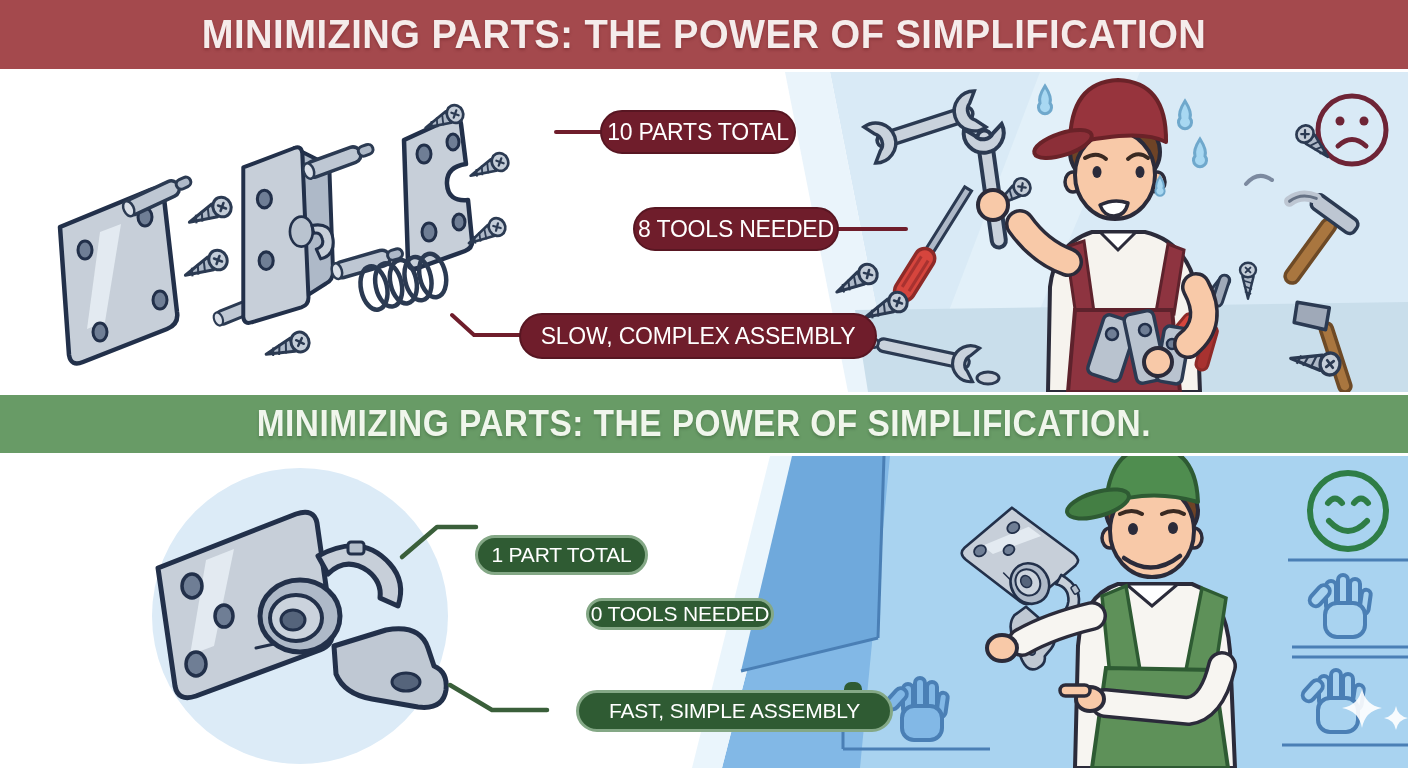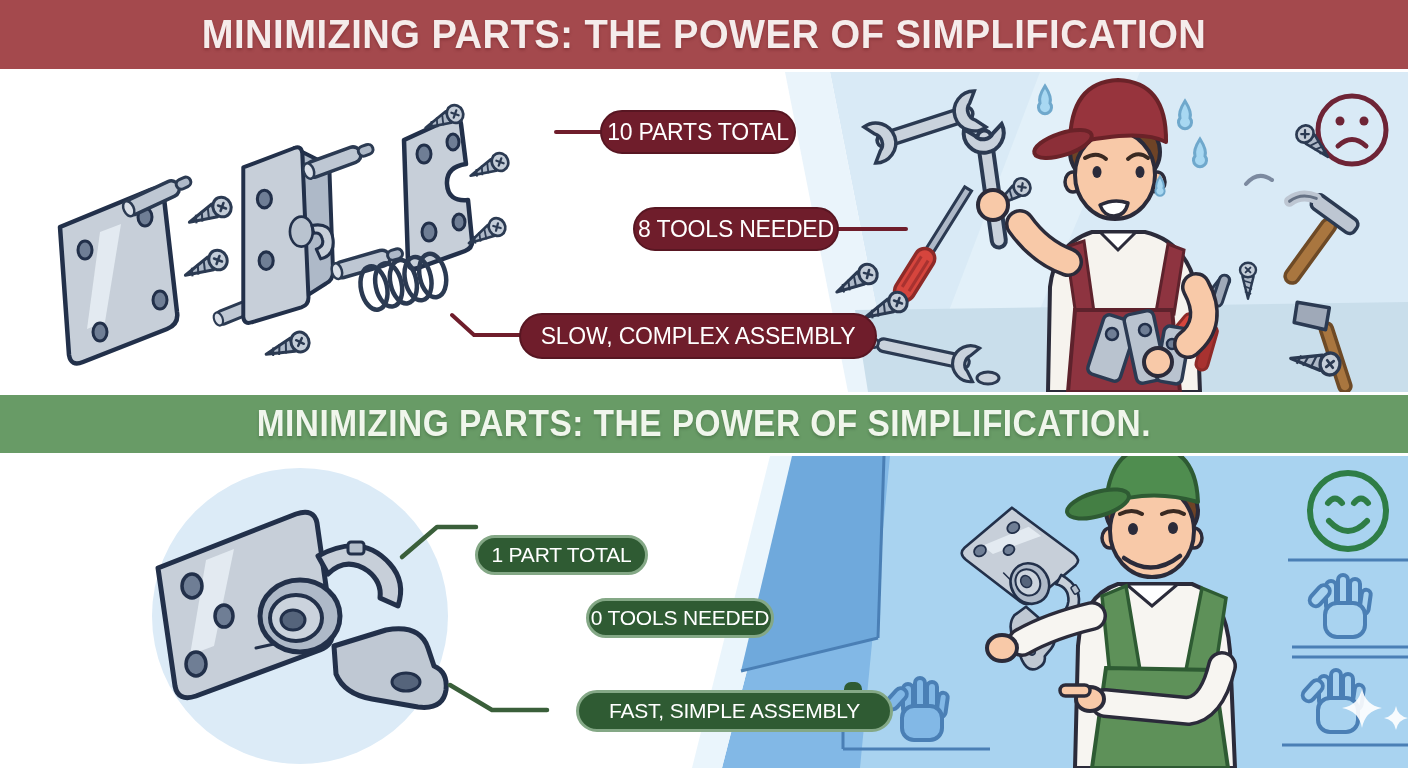--- a/index.html
+++ b/index.html
@@ -27,21 +27,21 @@
   .pill{
     position:absolute;display:flex;align-items:center;justify-content:center;
     color:#fff;font-weight:400;white-space:nowrap;letter-spacing:-.2px;box-sizing:border-box;
   }
   .pill-red{background:#6F1D2B;border:2px solid #581622;font-size:23px;border-radius:24px;}
   .pill-green{background:#2F5B33;border:3px solid #84A886;font-size:21px;border-radius:22px;}
   #pill-parts{left:600px;top:110px;width:196px;height:44px;}
   #pill-tools{left:633px;top:207px;width:206px;height:44px;}
   #pill-slow{left:519px;top:313px;width:358px;height:46px;}
   #pill-onepart{left:475px;top:508px;width:173px;height:40px;margin-top:27px;}
-  #pill-notools{left:586px;top:598px;width:188px;height:40px;}
+  #pill-notools{left:586px;top:598px;width:188px;height:32px;}
   #pill-fast{left:576px;top:690px;width:317px;height:42px;}
 </style>
 </head>
 <body>
 
 <div class="poster">
 
   <div class="banner banner-top">
     <span>MINIMIZING PARTS: THE POWER OF SIMPLIFICATION</span>
   </div>

